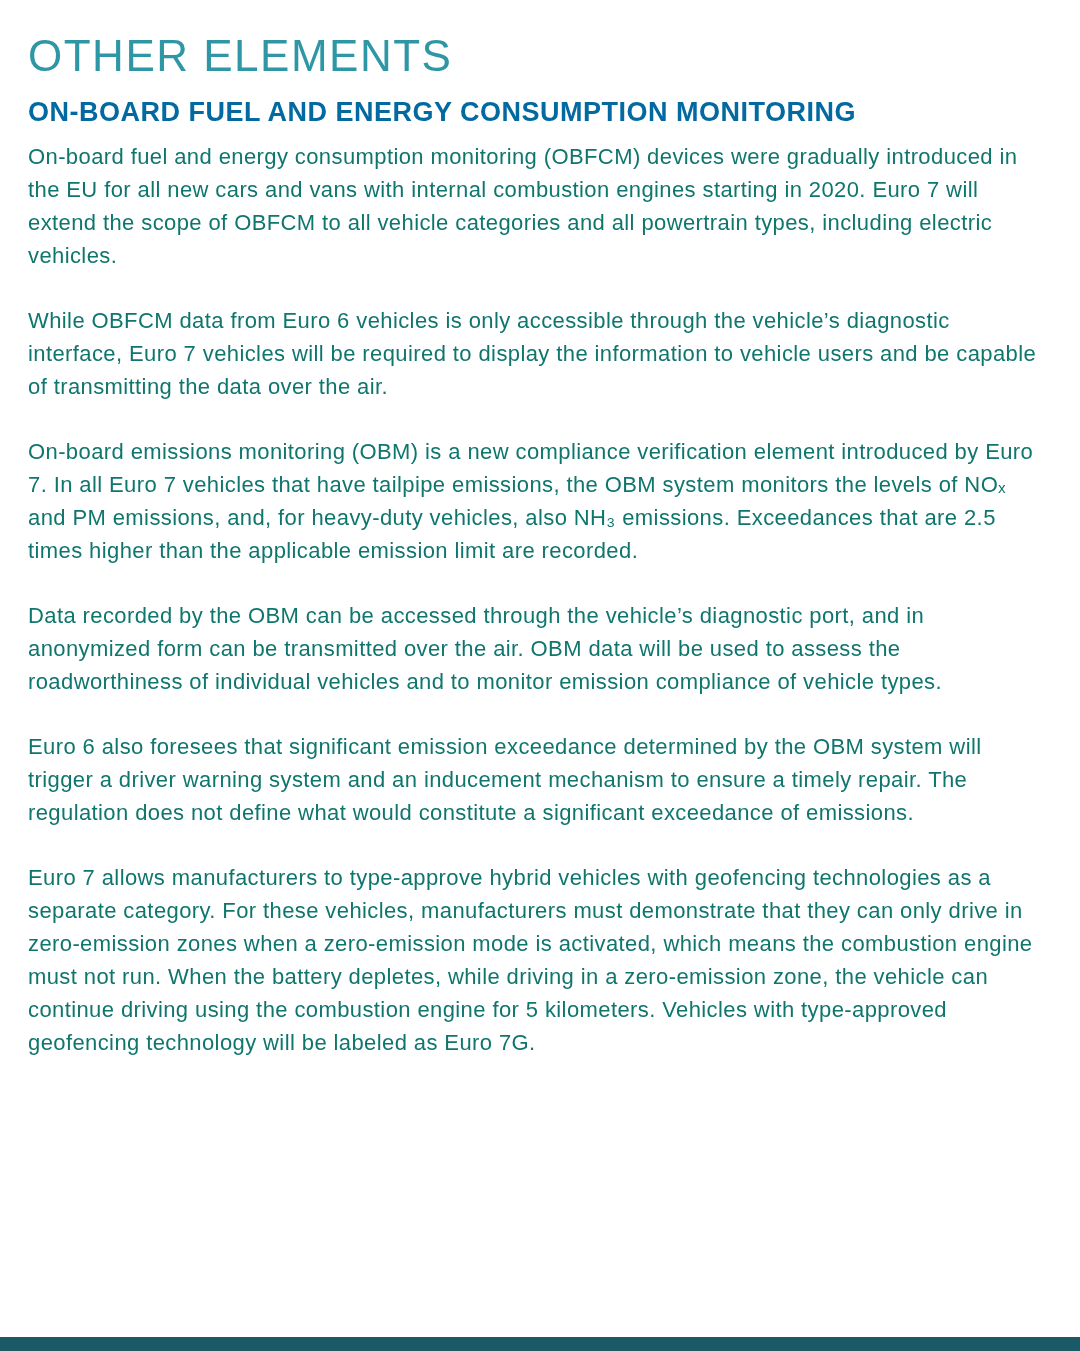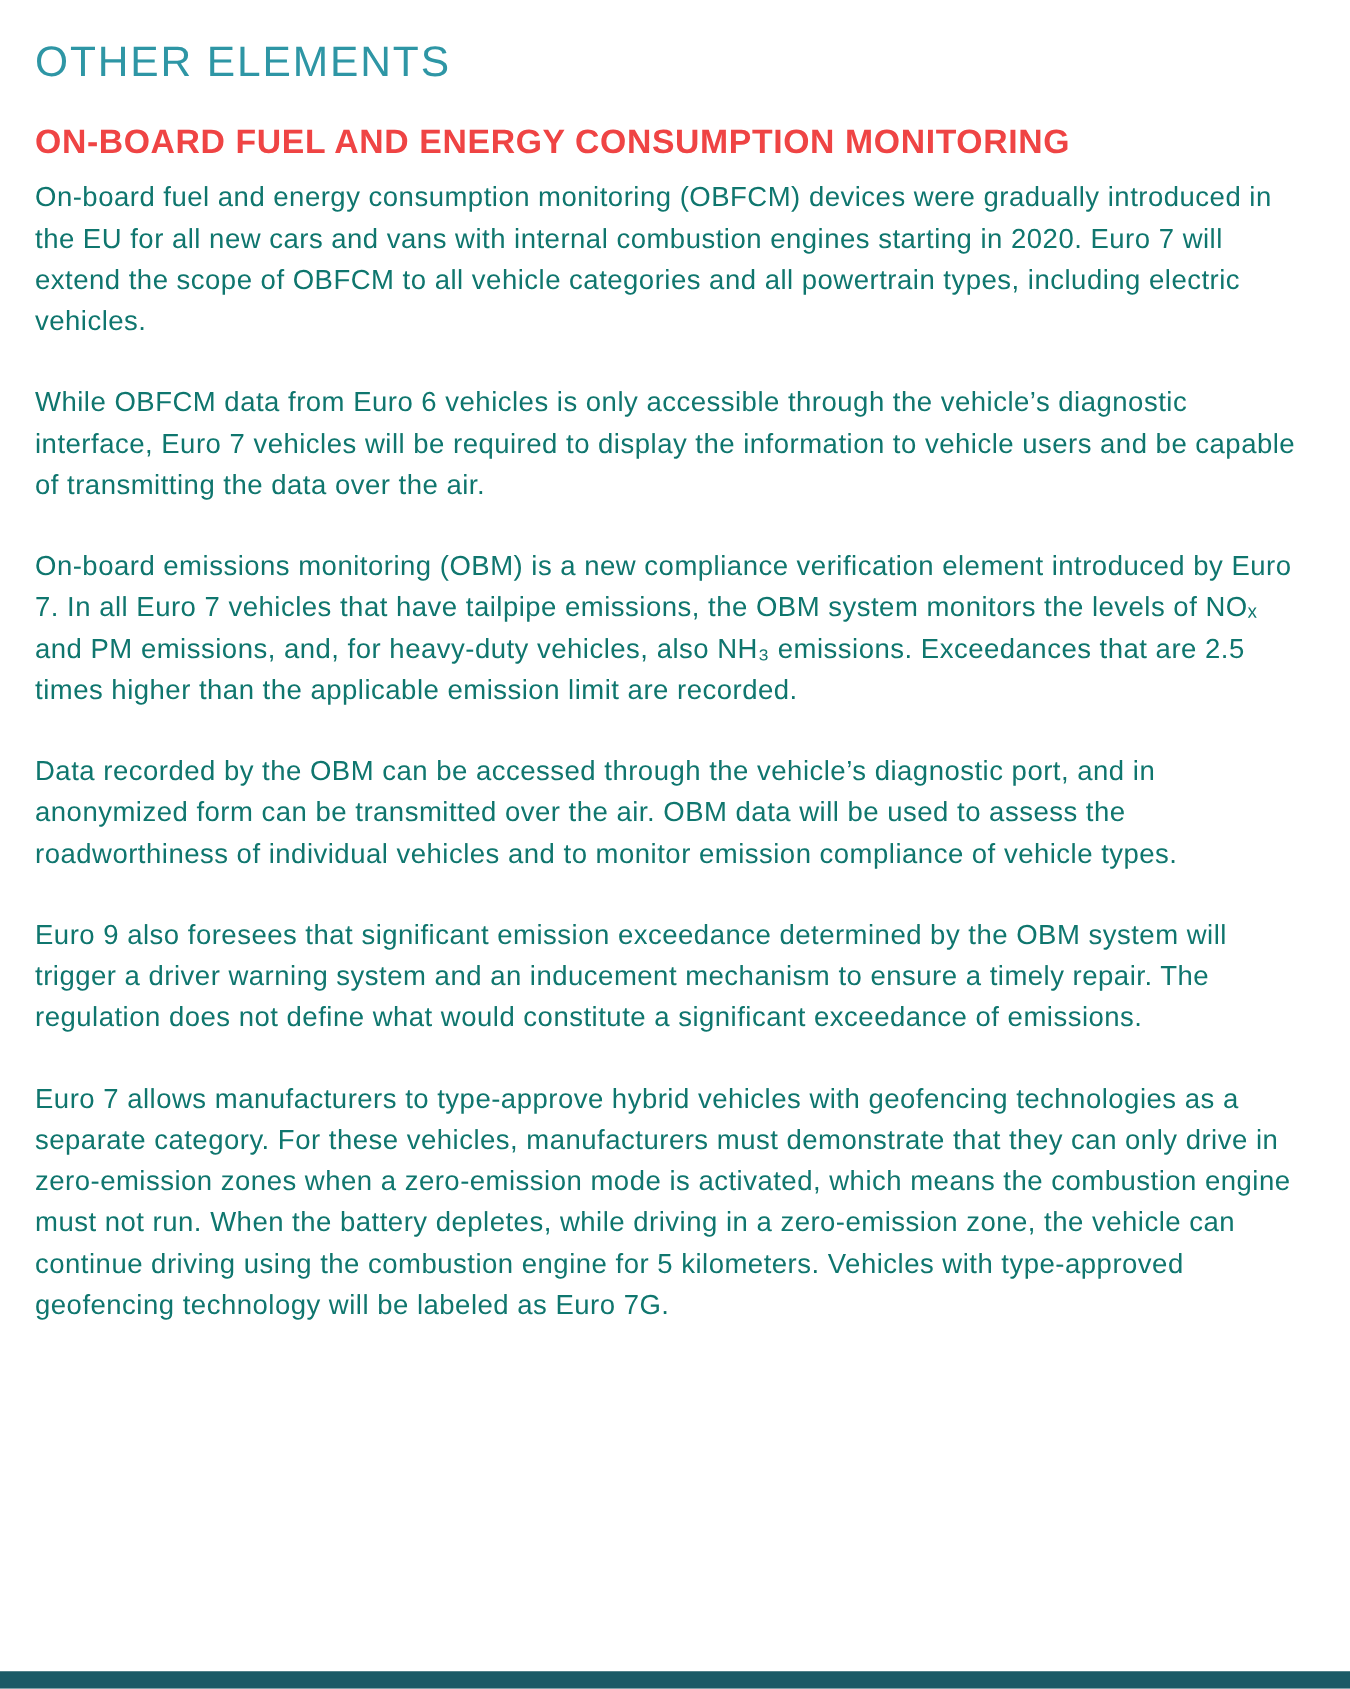--- a/index.html
+++ b/index.html
@@ -9,34 +9,34 @@
     height: 1351px;
     background: #ffffff;
     font-family: "Liberation Sans", "DejaVu Sans", sans-serif;
     position: relative;
     overflow: hidden;
   }
   .page {
     padding: 30px 30px 0 28px;
   }
   .doc-title {
-    margin: 0 0 25px 0;
-    font-size: 34px;
+    margin: 0 0 12px 0;
+    font-size: 44px;
     font-weight: 300;
     letter-spacing: 1.5px;
     line-height: 1.2;
     color: #2E96A5;
   }
   .section-heading {
     margin: 30px 0 10px 0;
     font-size: 27px;
     font-weight: 700;
     letter-spacing: 0.5px;
     line-height: 1.3;
-    color: #ef4444;
+    color: #0369a1;
   }
   section.doc-section:first-of-type .section-heading {
     margin-top: 6px;
   }
   .body-para {
     margin: 0 0 32px 0;
     font-size: 22px;
     line-height: 33px;
     letter-spacing: 0.4px;
     color: #0f766e;
@@ -60,21 +60,21 @@
 
   <section class="doc-section">
     <h2 class="section-heading">ON-BOARD FUEL AND ENERGY CONSUMPTION MONITORING</h2>
     <p class="body-para">On-board fuel and energy consumption monitoring (OBFCM) devices were gradually introduced in the EU for all new cars and vans with internal combustion engines starting in 2020. Euro 7 will extend the scope of OBFCM to all vehicle categories and all powertrain types, including electric vehicles.</p>
     <p class="body-para">While OBFCM data from Euro 6 vehicles is only accessible through the vehicle’s diagnostic interface, Euro 7 vehicles will be required to display the information to vehicle users and be capable of transmitting the data over the air.</p>
   </section>
 
   <section class="doc-section">
     <p class="body-para">On-board emissions monitoring (OBM) is a new compliance verification element introduced by Euro 7. In all Euro 7 vehicles that have tailpipe emissions, the OBM system monitors the levels of NOₓ and PM emissions, and, for heavy-duty vehicles, also NH₃ emissions. Exceedances that are 2.5 times higher than the applicable emission limit are recorded.</p>
     <p class="body-para">Data recorded by the OBM can be accessed through the vehicle’s diagnostic port, and in anonymized form can be transmitted over the air. OBM data will be used to assess the roadworthiness of individual vehicles and to monitor emission compliance of vehicle types.</p>
-    <p class="body-para">Euro 9 also foresees that significant emission exceedance determined by the OBM system will trigger a driver warning system and an inducement mechanism to ensure a timely repair. The regulation does not define what would constitute a significant exceedance of emissions.</p>
+    <p class="body-para">Euro 6 also foresees that significant emission exceedance determined by the OBM system will trigger a driver warning system and an inducement mechanism to ensure a timely repair. The regulation does not define what would constitute a significant exceedance of emissions.</p>
   </section>
 
   <section class="doc-section">
     <p class="body-para">Euro 7 allows manufacturers to type-approve hybrid vehicles with geofencing technologies as a separate category. For these vehicles, manufacturers must demonstrate that they can only drive in zero-emission zones when a zero-emission mode is activated, which means the combustion engine must not run. When the battery depletes, while driving in a zero-emission zone, the vehicle can continue driving using the combustion engine for 5 kilometers. Vehicles with type-approved geofencing technology will be labeled as Euro 7G.</p>
   </section>
 
 </div>
 
 <div class="footer-bar"></div>
 

